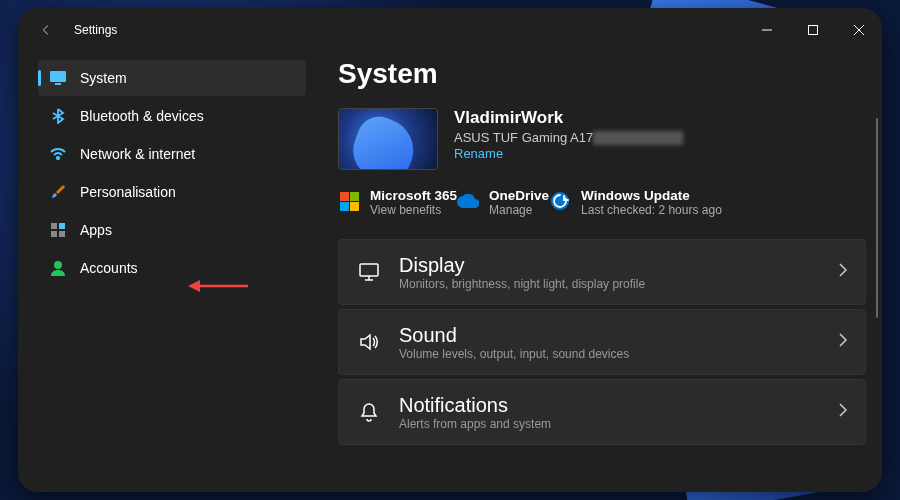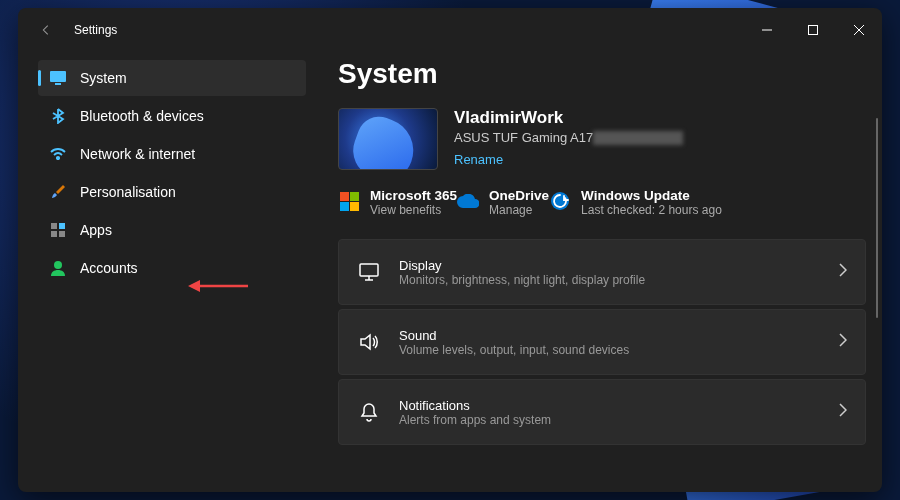--- a/index.html
+++ b/index.html
@@ -1,21 +1,21 @@
 <!DOCTYPE html>
 <html><head>
   <meta charset="utf-8">
   <style>
     * { margin: 0; padding: 0; box-sizing: border-box; }
     body { width: 900px; height: 500px; font-family: "Segoe UI", sans-serif; background: #0a1a3a; overflow: hidden; position: relative; }
     .bg { position: absolute; inset: 0; background: radial-gradient(circle at 20% 30%, #1e3a8a 0%, #0a1a3a 40%), radial-gradient(circle at 80% 70%, #1e40af 0%, transparent 40%); }
     .bg::before, .bg::after { content: ''; position: absolute; background: linear-gradient(135deg, #3b82f6, #1e40af); }
     .bg::before { width: 200px; height: 120px; top: 0; right: 60px; border-radius: 0 0 60px 60px; transform: rotate(15deg); }
     .bg::after { width: 180px; height: 100px; bottom: 0; right: 40px; border-radius: 60px 60px 0 0; transform: rotate(-10deg); }
-    .window { position: absolute; top: 8px; left: 18px; width: 864px; height: 484px; background: #202020; border-radius: 8px; overflow: hidden; display: flex; flex-direction: column; box-shadow: 0 8px 32px rgba(0,0,0,.6); }
+    .window { position: absolute; top: 8px; left: 18px; width: 864px; height: 484px; background: #202020; border-radius: 20px; overflow: hidden; display: flex; flex-direction: column; box-shadow: 0 8px 32px rgba(0,0,0,.6); }
     .titlebar { height: 44px; display: flex; align-items: center; padding: 0 0 0 16px; color: #fff; }
     .back { width: 24px; height: 24px; display: inline-flex; align-items: center; justify-content: center; color: #999; margin-right: 16px; cursor: pointer; }
     .title { font-size: 12px; font-weight: 400; }
     .wincontrols { margin-left: auto; display: flex; }
     .wincontrols > div { width: 46px; height: 32px; display: flex; align-items: center; justify-content: center; color: #fff; cursor: pointer; }
     .body { flex: 1; display: flex; overflow: hidden; }
     .sidebar { width: 300px; padding: 8px 12px 0 20px; display: flex; flex-direction: column; }
     .profile { display: flex; align-items: center; gap: 14px; padding: 8px 8px 16px 8px; }
     .avatar { width: 56px; height: 56px; border-radius: 50%; background: #3a3a3a; display: flex; align-items: center; justify-content: center; color: #aaa; }
     .username { color: #fff; font-size: 14px; font-weight: 600; }
@@ -32,30 +32,30 @@
     .arrow { position: absolute; left: 150px; top: 218px; pointer-events: none; }
     .main { flex: 1; padding: 0 16px 0 20px; overflow-y: auto; position: relative; }
     .scrollbar { position: absolute; right: 4px; top: 66px; width: 2px; height: 200px; background: #666; border-radius: 2px; }
     h1 { color: #fff; font-size: 28px; font-weight: 600; margin: 6px 0 18px 0; }
     .device { display: flex; gap: 16px; align-items: flex-start; margin-bottom: 18px; }
     .thumb { width: 100px; height: 62px; border-radius: 4px; border: 1px solid #444; background: radial-gradient(circle at 40% 50%, #3b82f6 0%, #1e3a8a 50%, #0a1a3a 100%); position: relative; overflow: hidden; }
     .thumb::after { content:''; position:absolute; width:60px; height:60px; background: linear-gradient(135deg,#60a5fa,#2563eb); border-radius: 40% 60% 50% 50%; top:10px; left:15px; transform: rotate(20deg); }
     .devname { color: #fff; font-size: 17px; font-weight: 600; }
     .devmodel { color: #ccc; font-size: 13px; display: inline-block; }
     .modelblur { display: inline-block; width: 90px; height: 14px; background: #555; vertical-align: middle; filter: blur(2px); }
-    .rename { color: #4cc2ff; font-size: 13px; margin-top: 6px; cursor: pointer; }
+    .rename { color: #4cc2ff; font-size: 13px; margin-top: 0; cursor: pointer; }
     .quick { display: flex; margin-bottom: 22px; }
     .qitem { display: flex; gap: 10px; align-items: flex-start; cursor: pointer; }
     .qico { width: 22px; height: 22px; display: flex; align-items: center; justify-content: center; flex-shrink: 0; margin-top: 2px; }
     .qtitle { color: #fff; font-size: 13.5px; font-weight: 600; }
     .qsub { color: #aaa; font-size: 12px; }
     .cards { display: flex; flex-direction: column; gap: 4px; }
     .card { background: #2b2b2b; border-radius: 4px; height: 66px; display: flex; align-items: center; padding: 0 18px; cursor: pointer; border: 1px solid #333; }
     .cico { width: 24px; margin-right: 18px; color: #fff; display: flex; align-items: center; justify-content: center; }
-    .ctitle { color: #fff; font-size: 13px; }
+    .ctitle { color: #fff; font-size: 20px; }
     .csub { color: #999; font-size: 12px; }
     .chev { margin-left: auto; color: #ccc; }
     .mslogo { display: grid; grid-template: 9px 9px / 9px 9px; gap: 1px; }
     .mslogo span:nth-child(1){background:#f25022}.mslogo span:nth-child(2){background:#7fba00}.mslogo span:nth-child(3){background:#00a4ef}.mslogo span:nth-child(4){background:#ffb900}
   </style>
 </head>
 <body>
 
 <div class="bg"></div>
 

